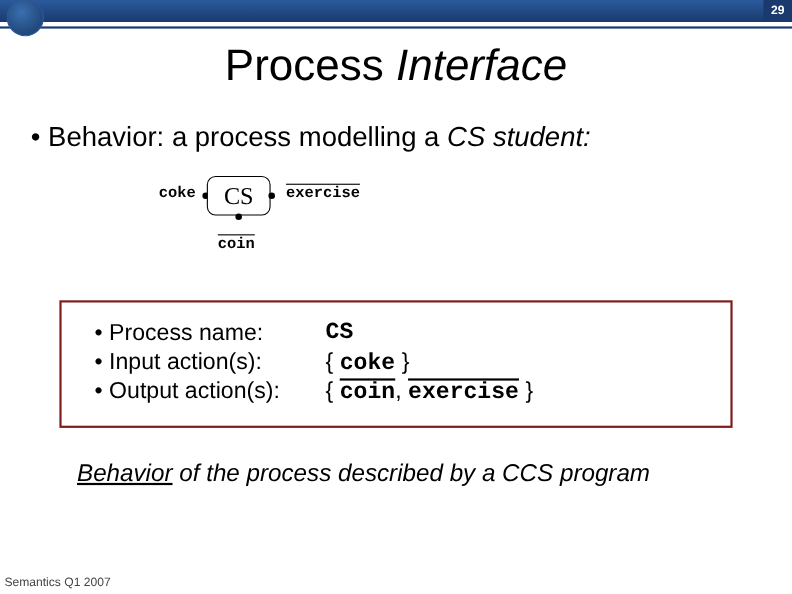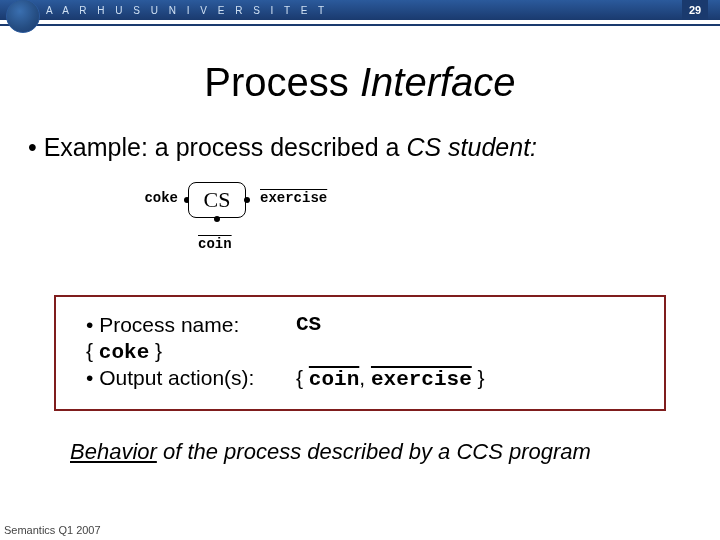--- a/index.html
+++ b/index.html
@@ -38,37 +38,37 @@
   }
   .uni-name {
     margin-left: 46px;
     color: #cfe0f3;
     font-size: 10px;
     letter-spacing: 4px;
     font-weight: 400;
   }
   .slide-num-box {
     position: absolute;
-    right: 12px;
+    right: 0;
     top: 0;
     width: 26px;
     height: 20px;
     background: #1a3a6e;
     color: #fff;
     font-size: 11px;
     display: flex;
     align-items: center;
     justify-content: center;
     font-weight: bold;
   }
   .title {
     text-align: center;
     font-size: 40px;
     font-family: Arial, sans-serif;
-    margin-top: 34px;
+    margin-top: 12px;
     color: #000;
     font-weight: 400;
   }
   .title .em { font-style: italic; }
   .bullet-main {
     font-size: 25px;
     margin: 28px 28px 0 28px;
   }
   .bullet-main .em { font-style: italic; margin-top: 33px; }
   .interface-row {
@@ -151,51 +151,51 @@
     font-size: 11px;
     color: #444;
   }
 </style>
 </head>
 <body>
 
 <div class="header-bar">
   <div class="uni-strip">
     <div class="uni-seal"></div>
-    <div class="uni-name">A A R H U S   U N I V E R S I T E T</div>
     <div class="slide-num-box">29</div>
   </div>
 </div>
 
 <h1 class="title">
   <span>Process </span><span class="em">Interface</span>
 </h1>
 
 <div class="bullet-main">
-  <span>•  Example: a process described a </span><span class="em">CS student:</span>
+  <span>•  Behavior: a process modelling a </span><span class="em">CS student:</span>
 </div>
 
 <div class="interface-row">
   <div class="diagram">
     <div class="dlabel coke">coke</div>
     <div class="port left"></div>
     <div class="cs-box">CS</div>
     <div class="port right"></div>
     <div class="dlabel exer overline">exercise</div>
     <div class="port bot"></div>
     <div class="dlabel coin overline">coin</div>
   </div>
 </div>
 
 <div class="info-box">
   <div class="info-row">
     <span class="lab bullet-dot">Process name:</span>
     <span class="val">CS</span>
   </div>
   <div class="info-row">
+    <span class="lab bullet-dot">Input action(s):</span>
     <span class="val">
       <span class="brace">{ </span><span class="mono">coke</span><span class="brace"> }</span>
     </span>
   </div>
   <div class="info-row">
     <span class="lab bullet-dot">Output action(s):</span>
     <span class="val">
       <span class="brace">{ </span><span class="mono overline">coin</span><span class="brace">, </span><span class="mono overline">exercise</span><span class="brace"> }</span>
     </span>
   </div>

